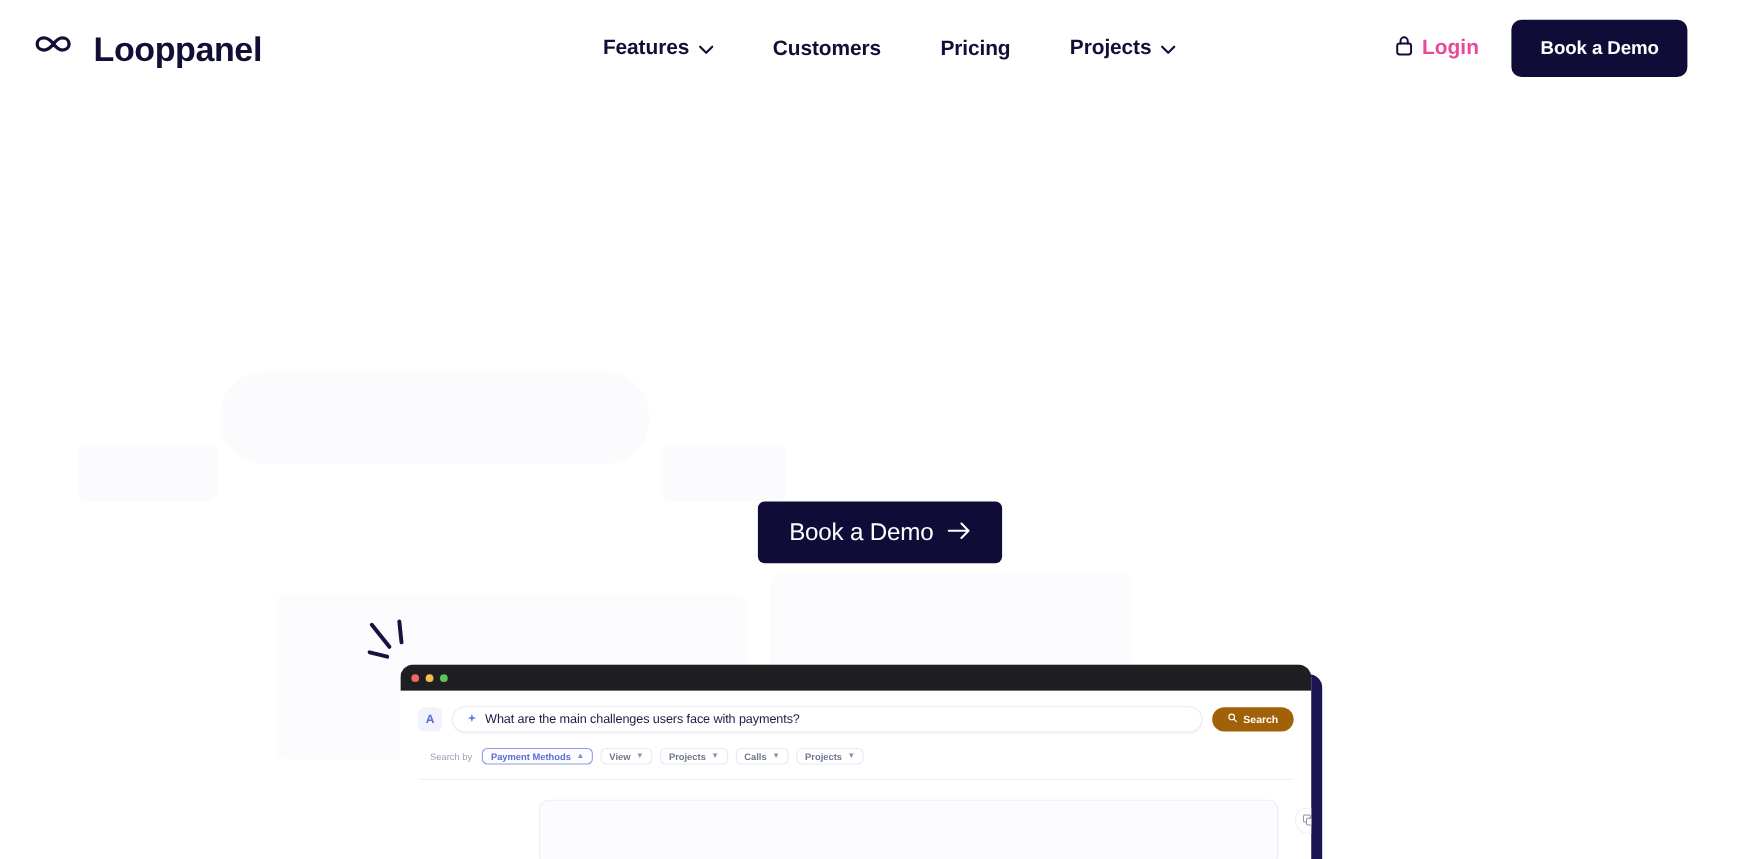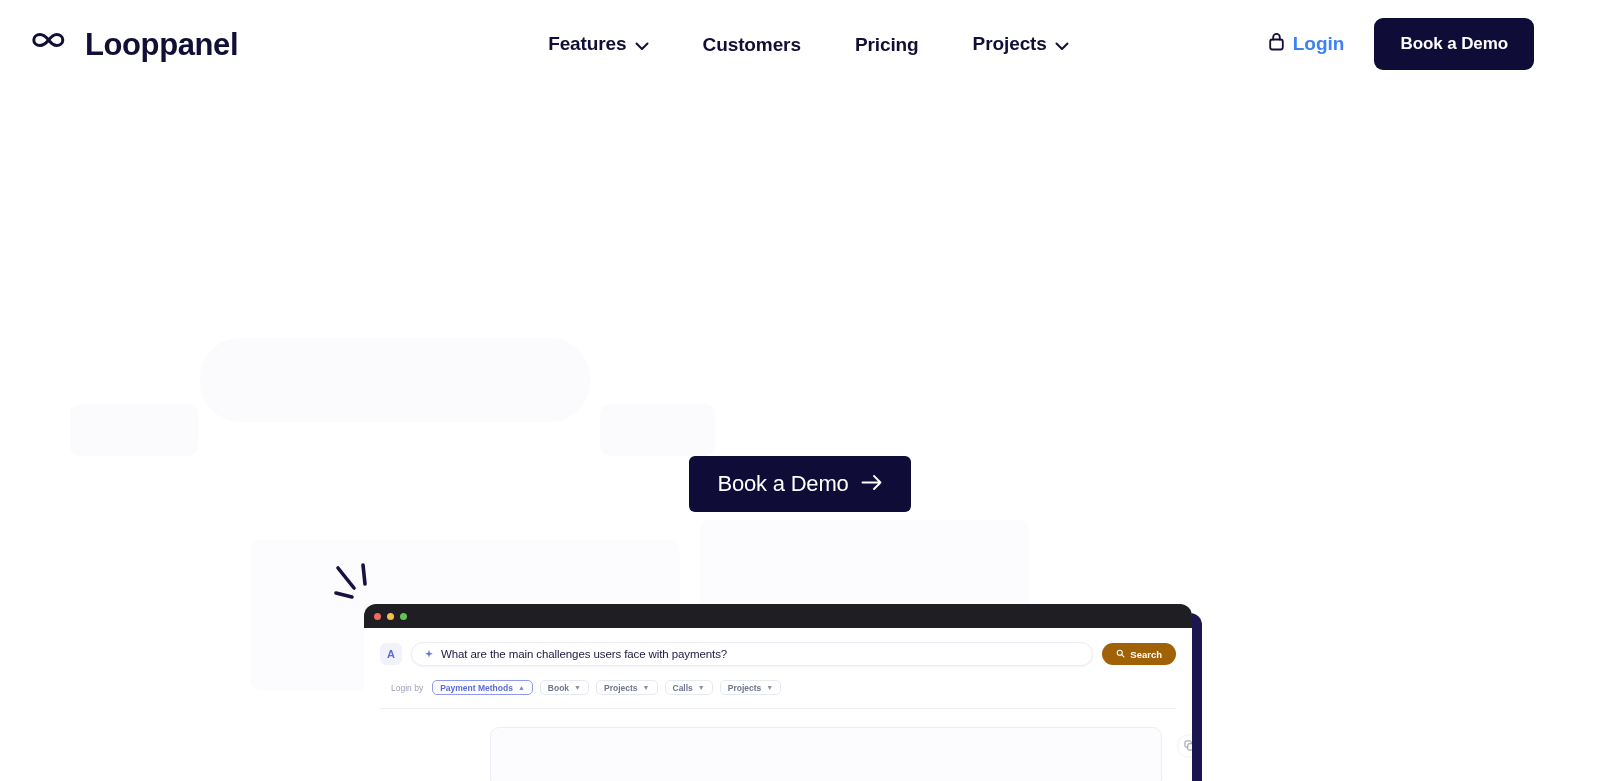--- a/index.html
+++ b/index.html
@@ -85,21 +85,21 @@
     align-items: center;
     gap: 30px;
     padding-right: 66px;
   }
   .login {
     display: flex;
     align-items: center;
     gap: 9px;
     font-size: 19px;
     font-weight: 600;
-    color: #3b82f6;
+    color: #ec4899;
     text-decoration: none;
     cursor: pointer;
   }
   .btn-demo-nav {
     background: #100C38;
     color: #ffffff;
     border: none;
     border-radius: 9px;
     font-family: "Liberation Sans", sans-serif;
     font-size: 17px;
@@ -448,29 +448,29 @@
               <path d="M7.6 7.6L10.6 10.6" stroke="#ffffff" stroke-width="1.4" stroke-linecap="round"></path>
             </svg>
           </span>
           <span>Search</span>
         </button>
 
       </div>
 
       <div class="filter-row">
 
-        <span class="filter-label">Login by</span>
+        <span class="filter-label">Search by</span>
 
         <div class="pill active">
           <span>Payment Methods</span>
           <span class="caret">▲</span>
         </div>
 
         <div class="pill">
-          <span>Book</span>
+          <span>View</span>
           <span class="caret">▼</span>
         </div>
 
         <div class="pill">
           <span>Projects</span>
           <span class="caret">▼</span>
         </div>
 
         <div class="pill">
           <span>Calls</span>

